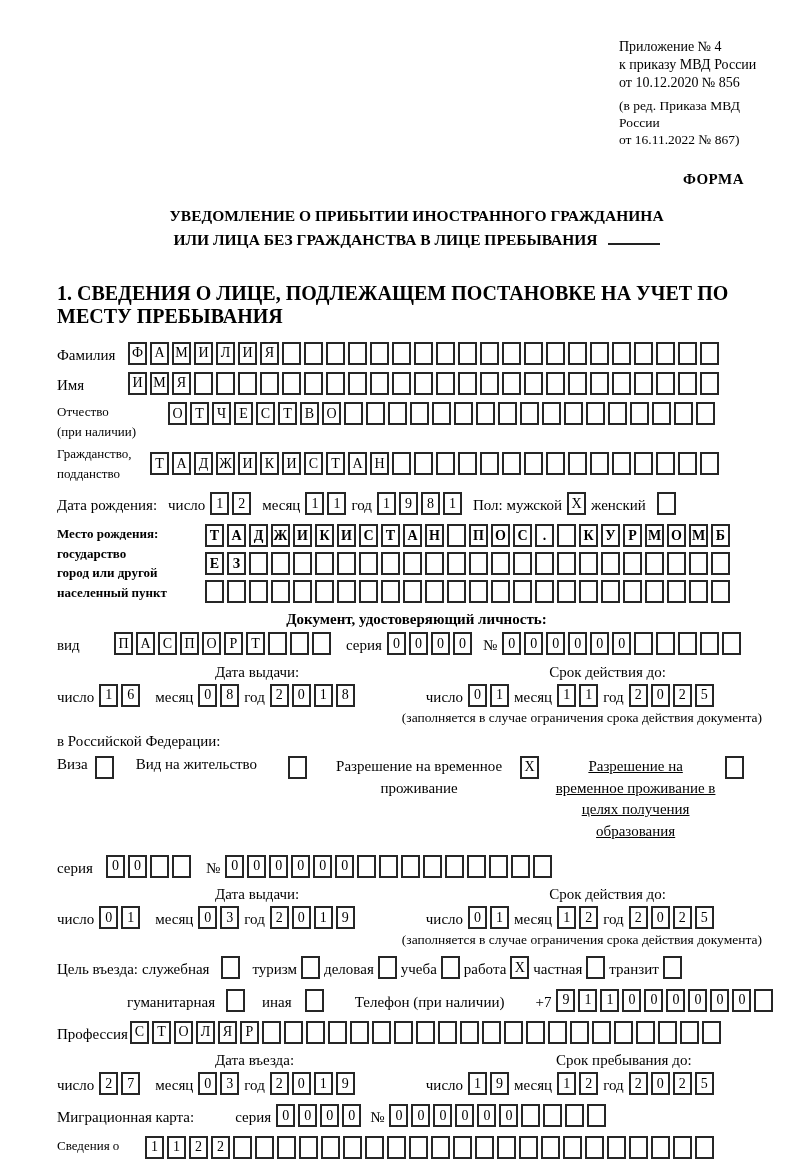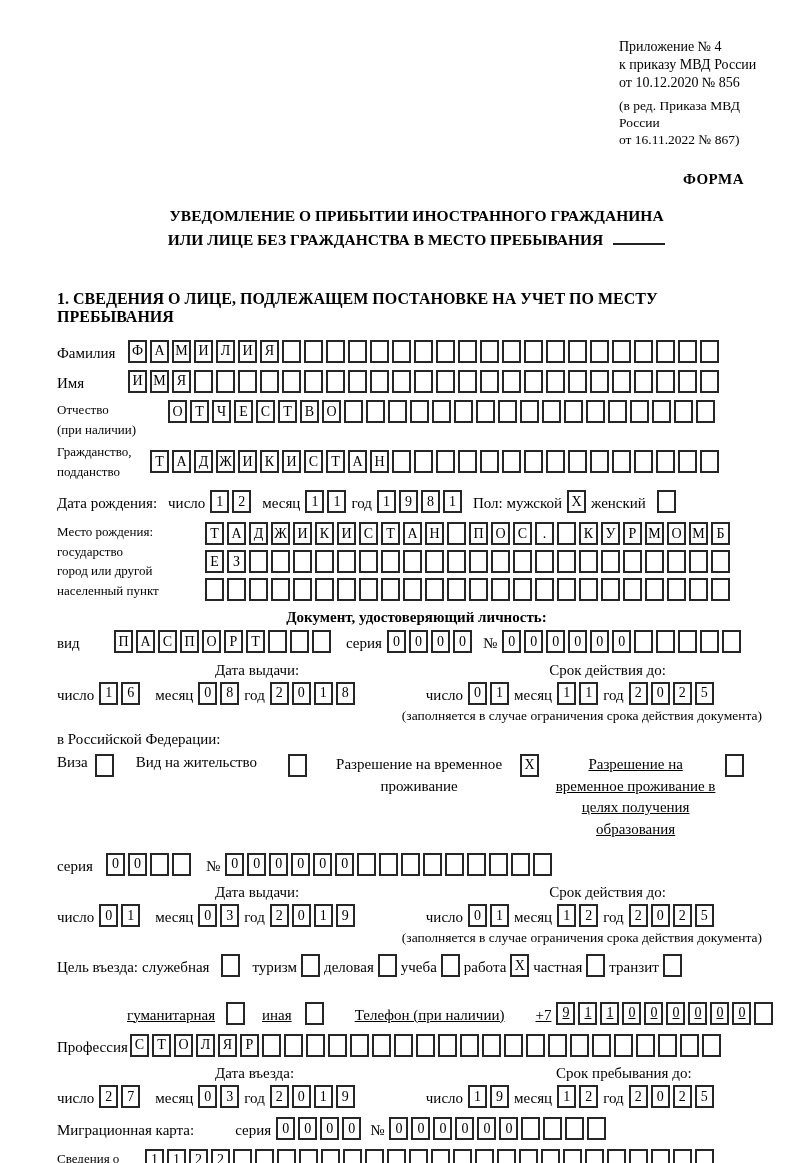--- a/index.html
+++ b/index.html
@@ -7,21 +7,21 @@
     width:800px;height:1163px;background:#ffffff;margin:0 auto;
     box-sizing:border-box;padding:38px 24px 20px 57px;
     font-family:"Liberation Serif","DejaVu Serif",serif;color:#000;
     position:relative;overflow:hidden;
   }
   .appendix{margin-left:562px;font-size:14px;line-height:1.28;}
   .edition{margin-left:562px;font-size:13.5px;line-height:1.28;margin-top:5px;}
   .form-label{text-align:right;padding-right:32px;font-weight:bold;font-size:15px;margin-top:22px;letter-spacing:.5px;}
   .title{ text-align:center;font-weight:bold;font-size:15.5px;line-height:1.55;margin-top:16px;}
   .title .blank{display:inline-block;width:52px;border-bottom:2px solid #222;height:12px;margin-left:10px;}
-  .section-heading{font-weight:bold;font-size:16px;margin-top:38px;}
+  .section-heading{font-weight:bold;font-size:20px;margin-top:30px;}
   .row{display:flex;align-items:flex-start;margin-top:7px;}
   .lbl{font-size:15px;line-height:1.35;flex:0 0 auto;padding-top:3px;}
   .lblblock{font-size:13px;line-height:1.5;flex:0 0 auto;}
   .cells{display:flex;gap:3px;flex:0 0 auto;}
   .cell{
     flex:0 0 auto;width:19px;height:23px;border:2px solid #262626;background:#fff;
     display:flex;align-items:center;justify-content:center;
     font-size:14px;line-height:1;box-sizing:border-box;font-family:"Liberation Serif","DejaVu Serif",serif;
   }
   .stack{display:flex;flex-direction:column;gap:5px;}
@@ -45,21 +45,21 @@
     <div>от 10.12.2020 № 856</div>
   </div>
   <div class="edition">
     <div>(в ред. Приказа МВД России</div>
     <div>от 16.11.2022 № 867)</div>
   </div>
   <div class="form-label">ФОРМА</div>
 
   <div class="title">
     <div>УВЕДОМЛЕНИЕ О ПРИБЫТИИ ИНОСТРАННОГО ГРАЖДАНИНА</div>
-    <div><span>ИЛИ ЛИЦЕ БЕЗ ГРАЖДАНСТВА В МЕСТО ПРЕБЫВАНИЯ</span><span class="blank"></span></div>
+    <div><span>ИЛИ ЛИЦА БЕЗ ГРАЖДАНСТВА В ЛИЦЕ ПРЕБЫВАНИЯ</span><span class="blank"></span></div>
   </div>
 
   <div class="section-heading">1. СВЕДЕНИЯ О ЛИЦЕ, ПОДЛЕЖАЩЕМ ПОСТАНОВКЕ НА УЧЕТ ПО МЕСТУ ПРЕБЫВАНИЯ</div>
 
   <div class="row" style="margin-top:14px;">
     <div class="lbl" style="width:71px;">Фамилия</div>
     <div class="cells">
         <span class="cell">Ф</span>
         <span class="cell">А</span>
         <span class="cell">М</span>
@@ -212,21 +212,21 @@
           <span class="cell">8</span>
           <span class="cell">1</span>
         </span>
       <span class="lbl" style="margin-left:6px;">Пол: мужской</span>
       <span class="cell">X</span>
       <span class="lbl" style="">женский</span>
       <span class="cell" style="margin-left:6px;"></span>
     </div>
   </div>
 
-  <div class="row" style="margin-top:9px;">
+  <div class="row" style="margin-top:9px;font-weight:bold;">
     <div class="lblblock" style="width:148px;">
       <div>Место рождения:</div>
       <div>государство</div>
       <div>город или другой</div>
       <div>населенный пункт</div>
     </div>
     <div class="stack">
       <div class="cells">
           <span class="cell">Т</span>
           <span class="cell">А</span>
@@ -501,21 +501,21 @@
       <span class="cell"></span>
       <span class="lbl">работа</span>
       <span class="cell">X</span>
       <span class="lbl">частная</span>
       <span class="cell"></span>
       <span class="lbl">транзит</span>
       <span class="cell"></span>
     </div>
   </div>
 
-  <div class="row" style="margin-top:24px;text-decoration:underline;">
+  <div class="row" style="margin-top:9px;">
     <div class="inrow" style="margin-left:70px;">
       <span class="lbl">гуманитарная</span>
       <span class="cell" style="margin-left:6px;"></span>
       <span class="lbl" style="margin-left:12px;">иная</span>
       <span class="cell" style="margin-left:8px;"></span>
       <span class="lbl" style="margin-left:26px;">Телефон (при наличии)</span>
       <span class="lbl" style="margin-left:26px;">+7</span>
       <span class="cells">
           <span class="cell">9</span>
           <span class="cell">1</span>

